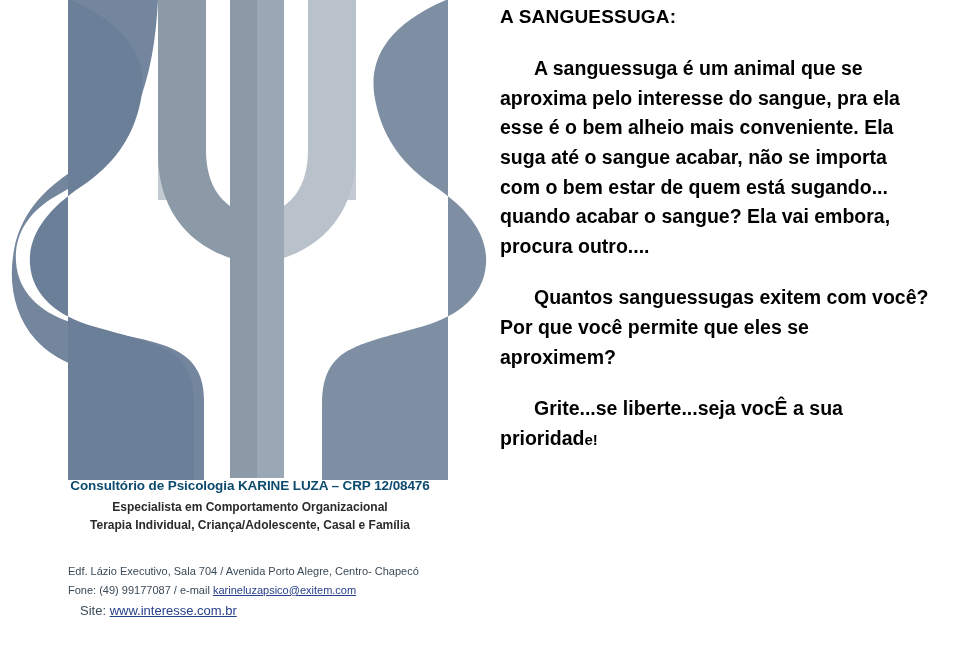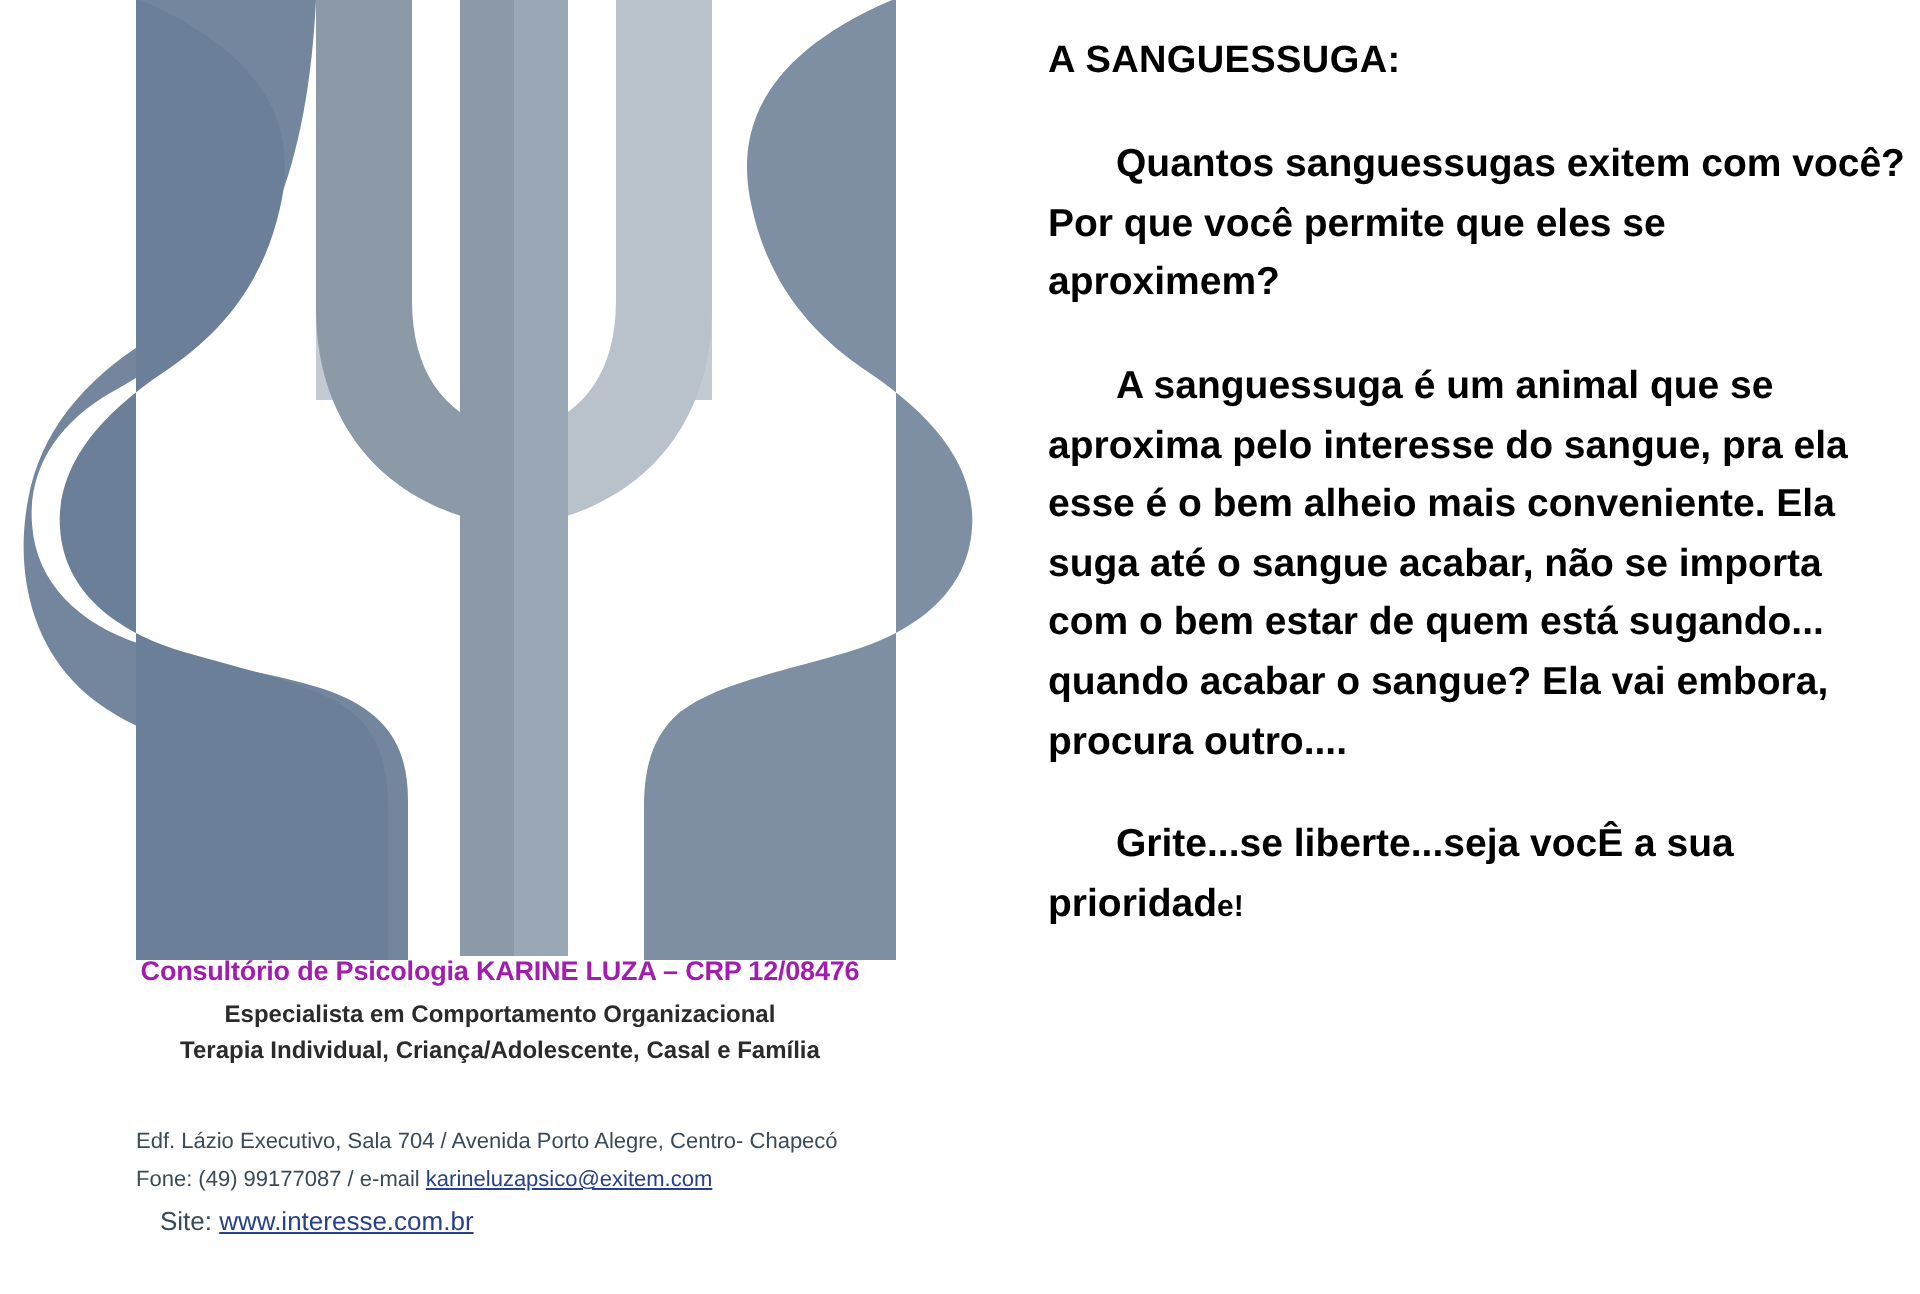--- a/index.html
+++ b/index.html
@@ -42,21 +42,21 @@
   .clinic-info {
     position: absolute;
     left: 0px;
     top: 478px;
     width: 500px;
     text-align: center;
   }
   .clinic-line1 {
     font-size: 13.5px;
     font-weight: bold;
-    color: #a21caf;
+    color: #0c4a6e;
     letter-spacing: -0.1px;
     margin-bottom: 7px;
   }
   .clinic-line2,
   .clinic-line3 {
     font-size: 12px;
     font-weight: bold;
     color: #2b2b2b;
     margin-bottom: 4px;
   }
@@ -81,25 +81,25 @@
     font-size: 13px;
   }
   .addr-link {
     color: #27408b;
     text-decoration: underline;
   }
 
   
   .right-panel {
     position: absolute;
-    left: 524px;
+    left: 500px;
     top: 0;
     width: 430px;
     height: 647px;
-    padding-top: 20px;
+    padding-top: 6px;
     box-sizing: border-box;
   }
   .headline {
     font-size: 19px;
     font-weight: bold;
     color: #000;
     margin-bottom: 26px;
     letter-spacing: 0.2px;
   }
   .para {
@@ -176,18 +176,18 @@
         <span>Fone: (49) 99177087 / e-mail </span><a class="addr-link" href="#">karineluzapsico@exitem.com</a>
       </div>
       <div class="addr-line site">
         <span>Site: </span><a class="addr-link" href="#">www.interesse.com.br</a>
       </div>
     </div>
   </div>
 
   <div class="right-panel">
     <div class="headline">A SANGUESSUGA:</div>
+    <p class="para">A sanguessuga é um animal que se aproxima pelo interesse do sangue, pra ela esse é o bem alheio mais conveniente. Ela suga até o sangue acabar, não se importa com o bem estar de quem está sugando... quando acabar o sangue? Ela vai embora, procura outro....</p>
     <p class="para">Quantos sanguessugas exitem com você? Por que você permite que eles se aproximem?</p>
-    <p class="para">A sanguessuga é um animal que se aproxima pelo interesse do sangue, pra ela esse é o bem alheio mais conveniente. Ela suga até o sangue acabar, não se importa com o bem estar de quem está sugando... quando acabar o sangue? Ela vai embora, procura outro....</p>
     <p class="para tight"><span>Grite...se liberte...seja vocÊ a sua prioridad</span><span class="small-tail">e!</span></p>
   </div>
 
 </div>
 
 </body></html>

